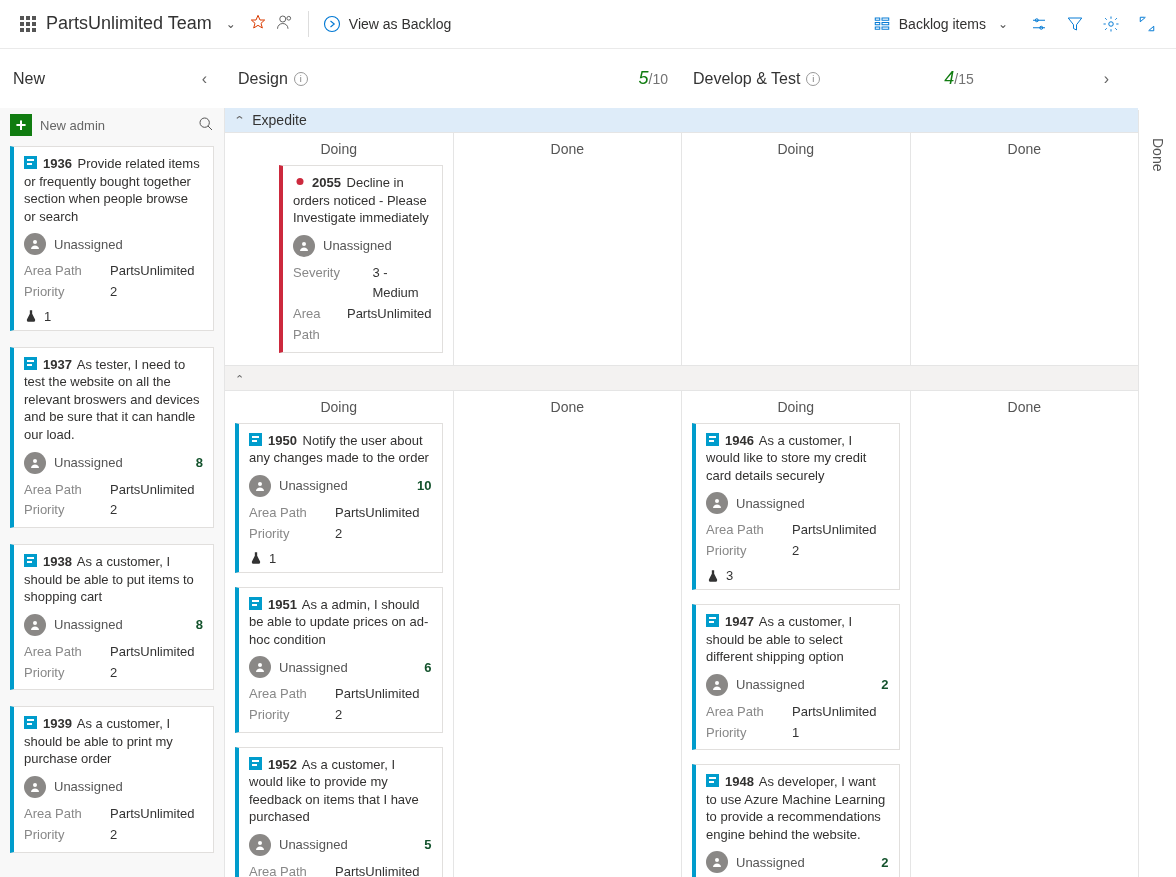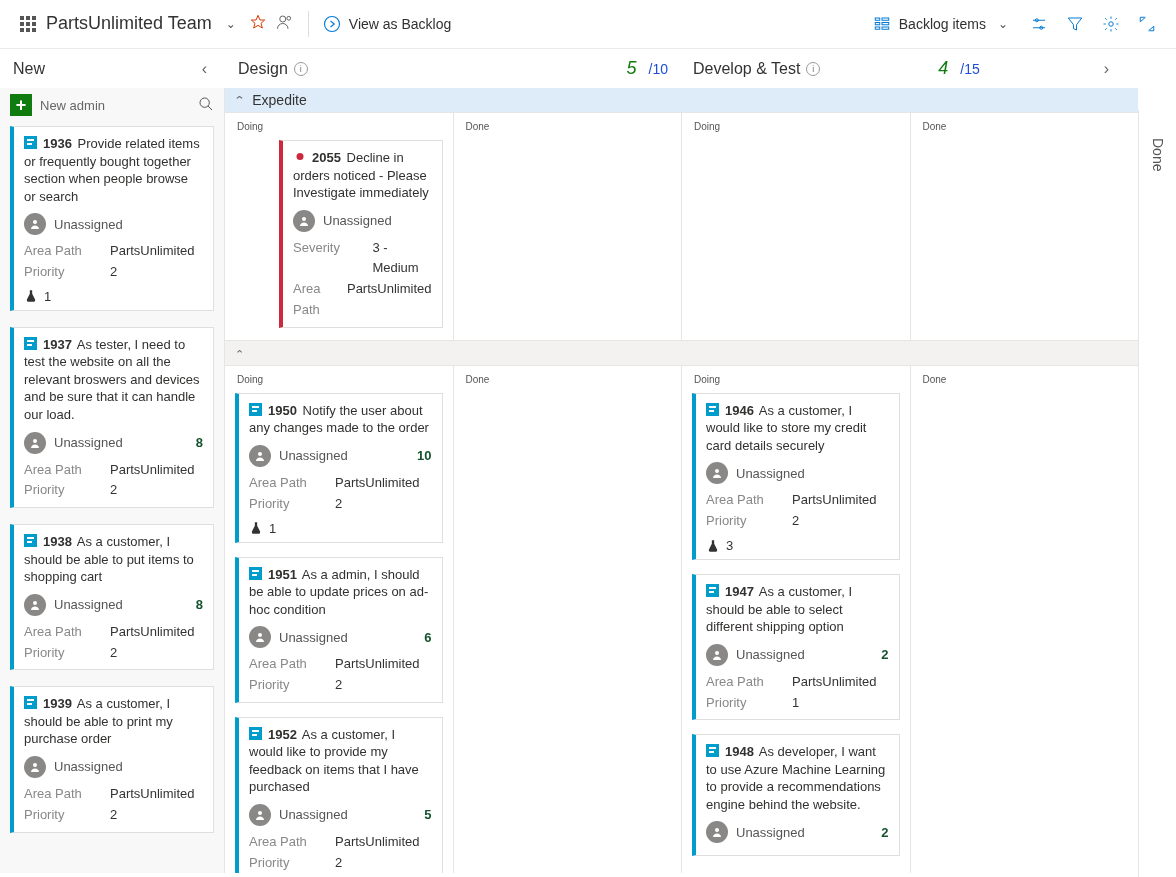--- a/index.html
+++ b/index.html
@@ -29,30 +29,30 @@
   .backlog-link svg { width:18px; height:18px; stroke:#0078d4; fill:none; stroke-width:1.5;}
   .header-right { margin-left:auto; display:flex; align-items:center; gap:18px; color:#0078d4;justify-content:flex-end;}
   .header-right .pill { display:flex; align-items:center; gap:8px; cursor:pointer;}
   .header-right svg { width:18px; height:18px; stroke:#0078d4; fill:none; stroke-width:1.3;}
   .pill-text { color:#323130;}
 
   
   .colheaders {
     display:flex; align-items:center;
     border-top:1px solid #eaeaea;
-    height:40px;
+    height:60px;
   }
   .colheaders .colh {
     display:flex; align-items:center; padding:0 12px;
     border-left:1px solid #fff;
     height:100%;
   }
   .wip { margin-left:auto; font-size:14px; }
   .wip .cur { color:#107c10; font-size:18px; font-style:italic; font-weight:400;}
-  .wip .lim { color:#1d4ed8;padding-left:12px; }
+  .wip .lim { color:#737373; }
   .info-badge {width:14px;height:14px;border:1px solid #999;border-radius:50%;display:inline-flex;align-items:center;justify-content:center;font-size:9px;color:#777;margin-left:6px;}
   .colh-title {font-size:16px; color:#333;}
   .colh.new { width:225px; justify-content:space-between;}
   .colh.design { width:455px; }
   .colh.dev { width:455px; }
   .nav-chev { font-size:16px; color:#666; cursor:pointer; padding:0 6px;}
   .nav-chev.right { margin-left:auto; margin-right:8px;}
 
   
   .done-tab {
@@ -99,22 +99,23 @@
   .swim-body { display:flex; }
   .swim-body .subcol {
     flex:1;
     border-left:1px solid #e5e5e5;
     padding:0 0 12px 0;
     min-width:0;
   }
   .swim-body .subcol:first-child { border-left:none;}
   .subcol-head {
     padding:8px 12px;
-    font-size:10px; color:#555;
+    font-size:14px; color:#555;
     border-bottom:0;
+    text-align:center;
   }
   .subcol-body {
     padding: 0 10px;
     display:flex; flex-direction:column; gap:14px;
   }
   .lane-doing { width:225px; flex:0 0 225px; display:flex;flex-direction:column;}
   .lane-done  { width:228px; flex:0 0 228px; }
 
   .collapse-bar {
     background:#f3f2f1;

